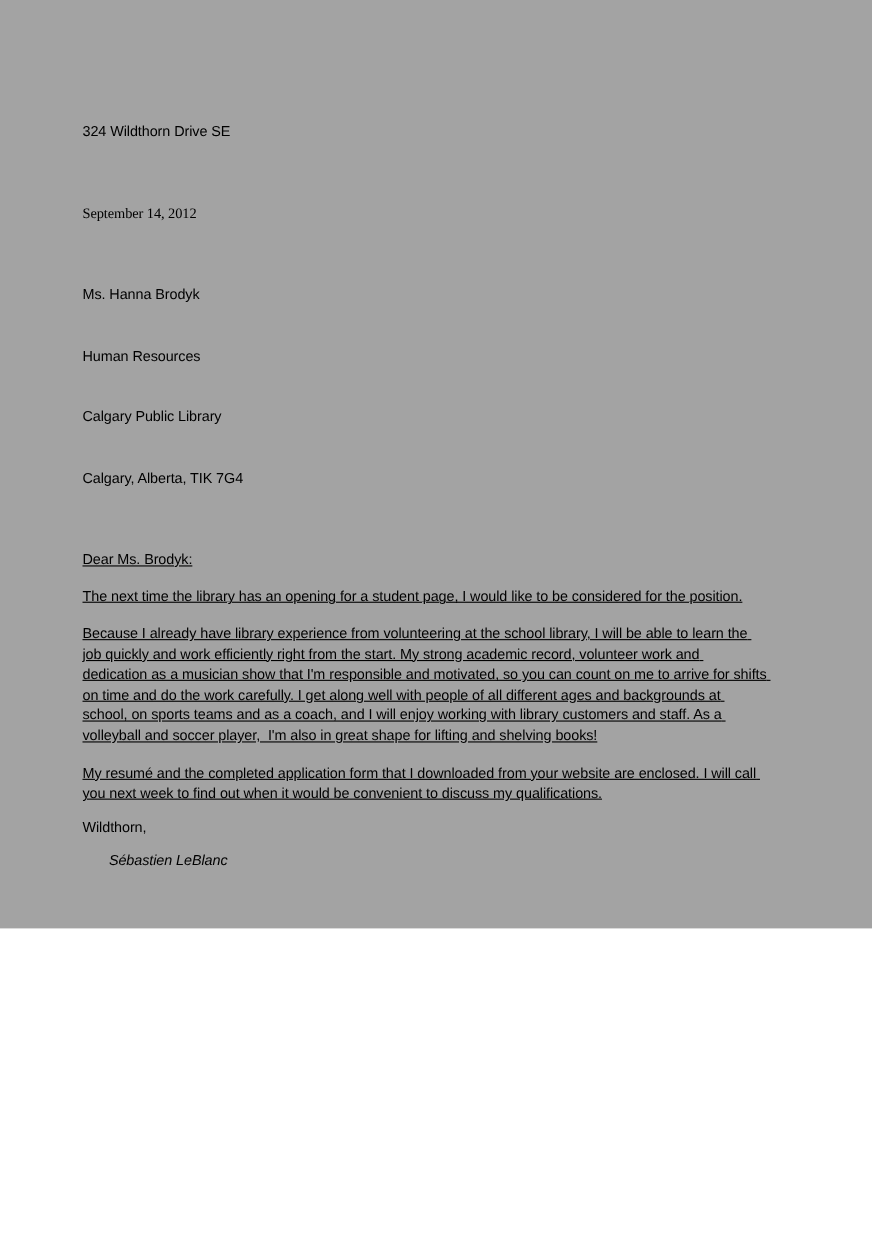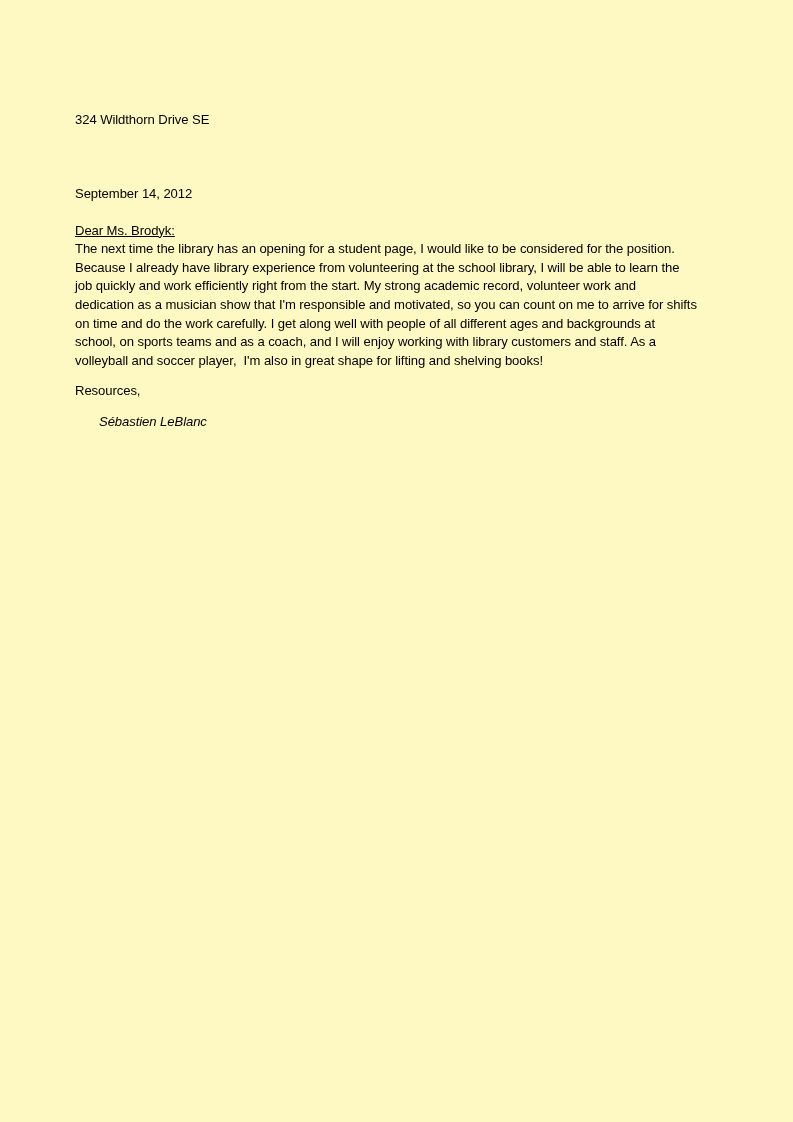--- a/index.html
+++ b/index.html
@@ -14,22 +14,22 @@
     overflow: hidden;
     font-family: "Liberation Sans", sans-serif;
     color: #000000;
   }
 
   .page {
     position: absolute;
     left: 0;
     top: 0;
     width: 793px;
-    height: 1122px;
-    background: #fef9c3;
+    height: 844px;
+    background: #a3a3a3;
   }
 
   .letter {
     position: absolute;
     left: 75px;
     top: 74px;
     width: 622px;
   }
 
   
@@ -39,24 +39,24 @@
     letter-spacing: -0.08px;
     color: #000000;
     text-align: left;
     white-space: pre-wrap;
     font-stretch: condensed;
     transform-origin: left top;
   }
 
   
   .gap-address   { margin-top: 0; }
-  .gap-date      { margin-top: 18px; }
+  .gap-date      { margin-top: 18px; font-family: Liberation Serif, serif; }
   .gap-recipient { margin-top: 18px; }
   .gap-salut     { margin-top: 18px; text-decoration: underline; }
-  .gap-para      { margin-top: 0; }
+  .gap-para      { margin-top: 15px; text-decoration: underline; }
   .gap-close     { margin-top: 12px; }
   .gap-sign      { margin-top: 12px; margin-left: 24px; }
 
   .signature {
     font-style: italic;
   }
 
   .line { display: block; }
 </style>
 </head>
@@ -65,27 +65,34 @@
 <div class="page">
 
   <div class="letter">
 
     <div class="blk gap-address">
       <span class="line">324 Wildthorn Drive SE</span>
     </div>
 
     <div class="blk gap-date">September 14, 2012</div>
 
+    <div class="blk gap-recipient">
+      <span class="line">Ms. Hanna Brodyk</span>
+      <span class="line">Human Resources</span>
+      <span class="line">Calgary Public Library</span>
+      <span class="line">Calgary, Alberta, TIK 7G4</span>
+    </div>
 
     <div class="blk gap-salut">Dear Ms. Brodyk:</div>
 
     <div class="blk gap-para">The next time the library has an opening for a student page, I would like to be considered for the position.</div>
 
     <div class="blk gap-para">Because I already have library experience from volunteering at the school library, I will be able to learn the job quickly and work efficiently right from the start. My strong academic record, volunteer work and dedication as a musician show that I'm responsible and motivated, so you can count on me to arrive for shifts on time and do the work carefully. I get along well with people of all different ages and backgrounds at school, on sports teams and as a coach, and I will enjoy working with library customers and staff. As a volleyball and soccer player,  I'm also in great shape for lifting and shelving books!</div>
 
+    <div class="blk gap-para">My resumé and the completed application form that I downloaded from your website are enclosed. I will call you next week to find out when it would be convenient to discuss my qualifications.</div>
 
-    <div class="blk gap-close">Resources,</div>
+    <div class="blk gap-close">Wildthorn,</div>
 
     <div class="blk gap-sign signature">Sébastien LeBlanc</div>
 
   </div>
 
 </div>
 
 </body></html>

